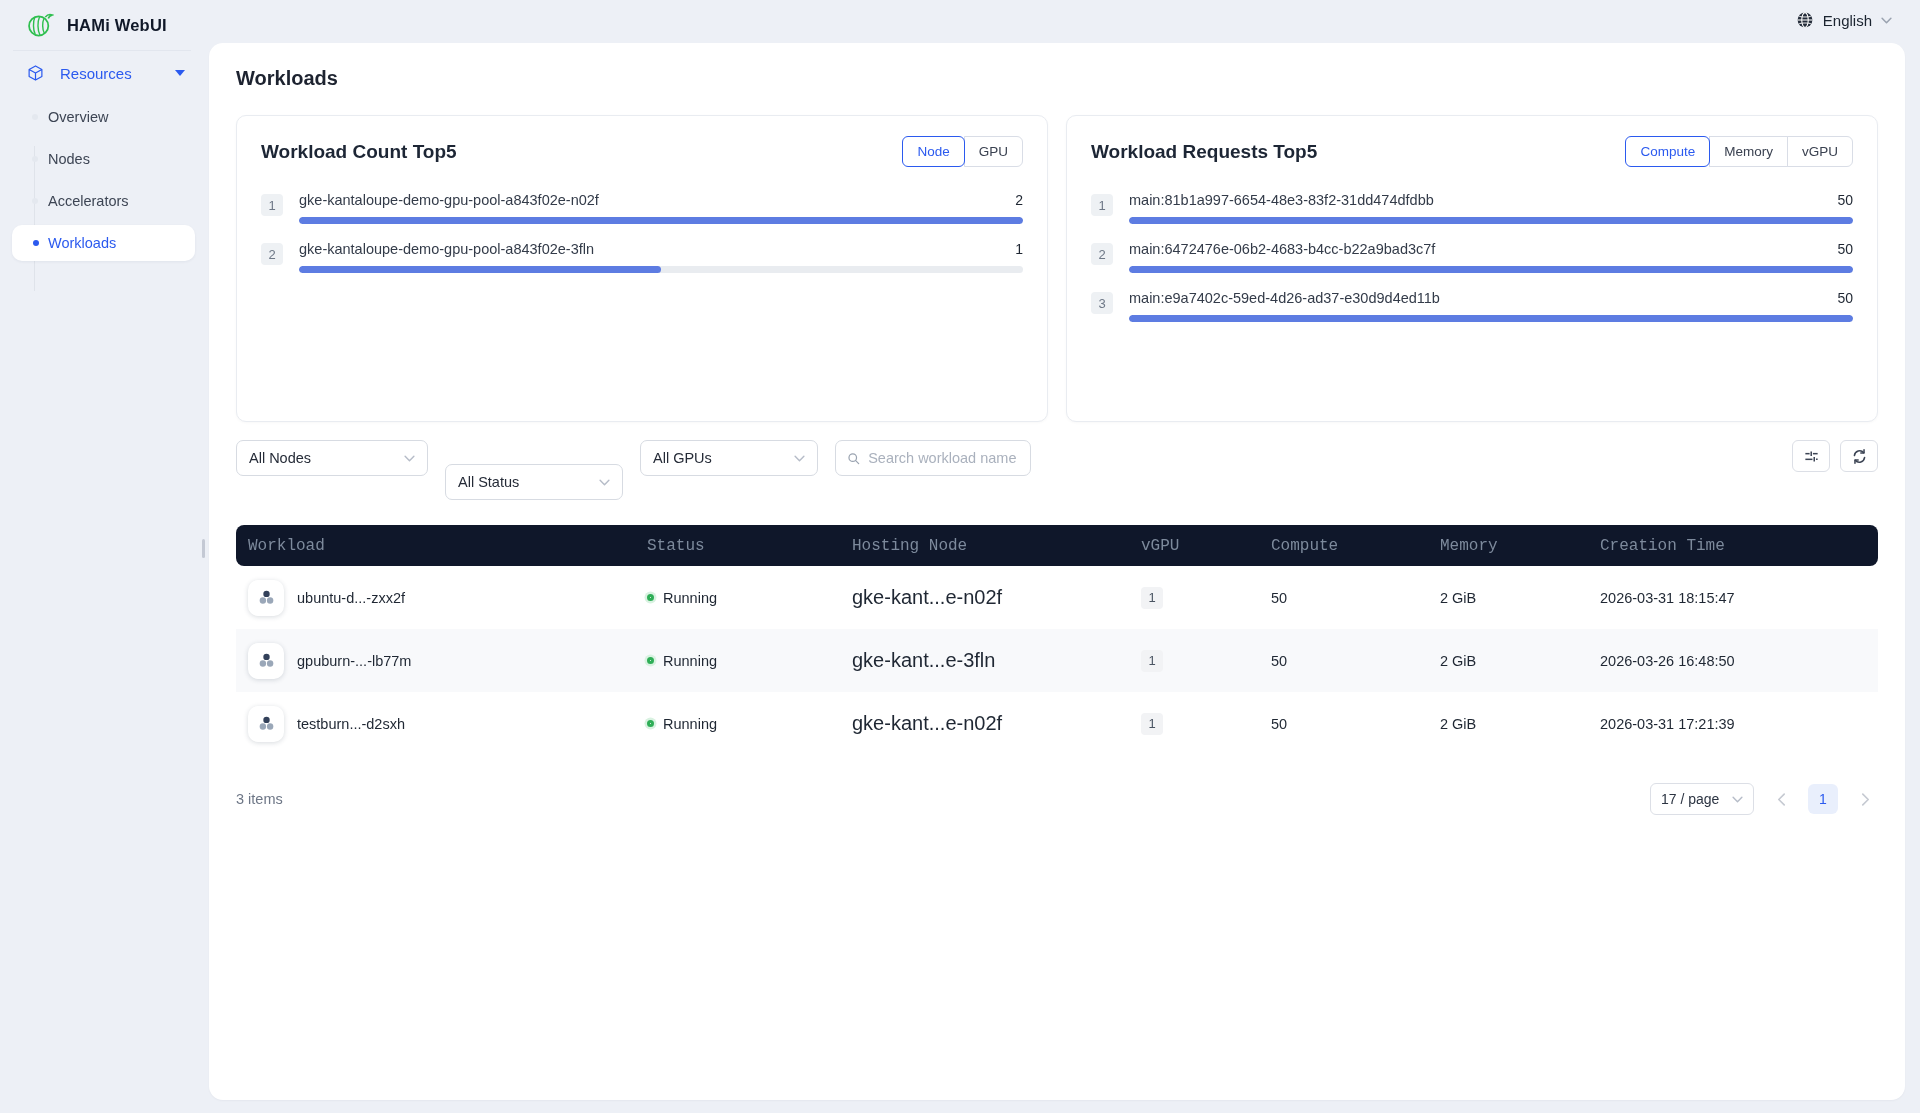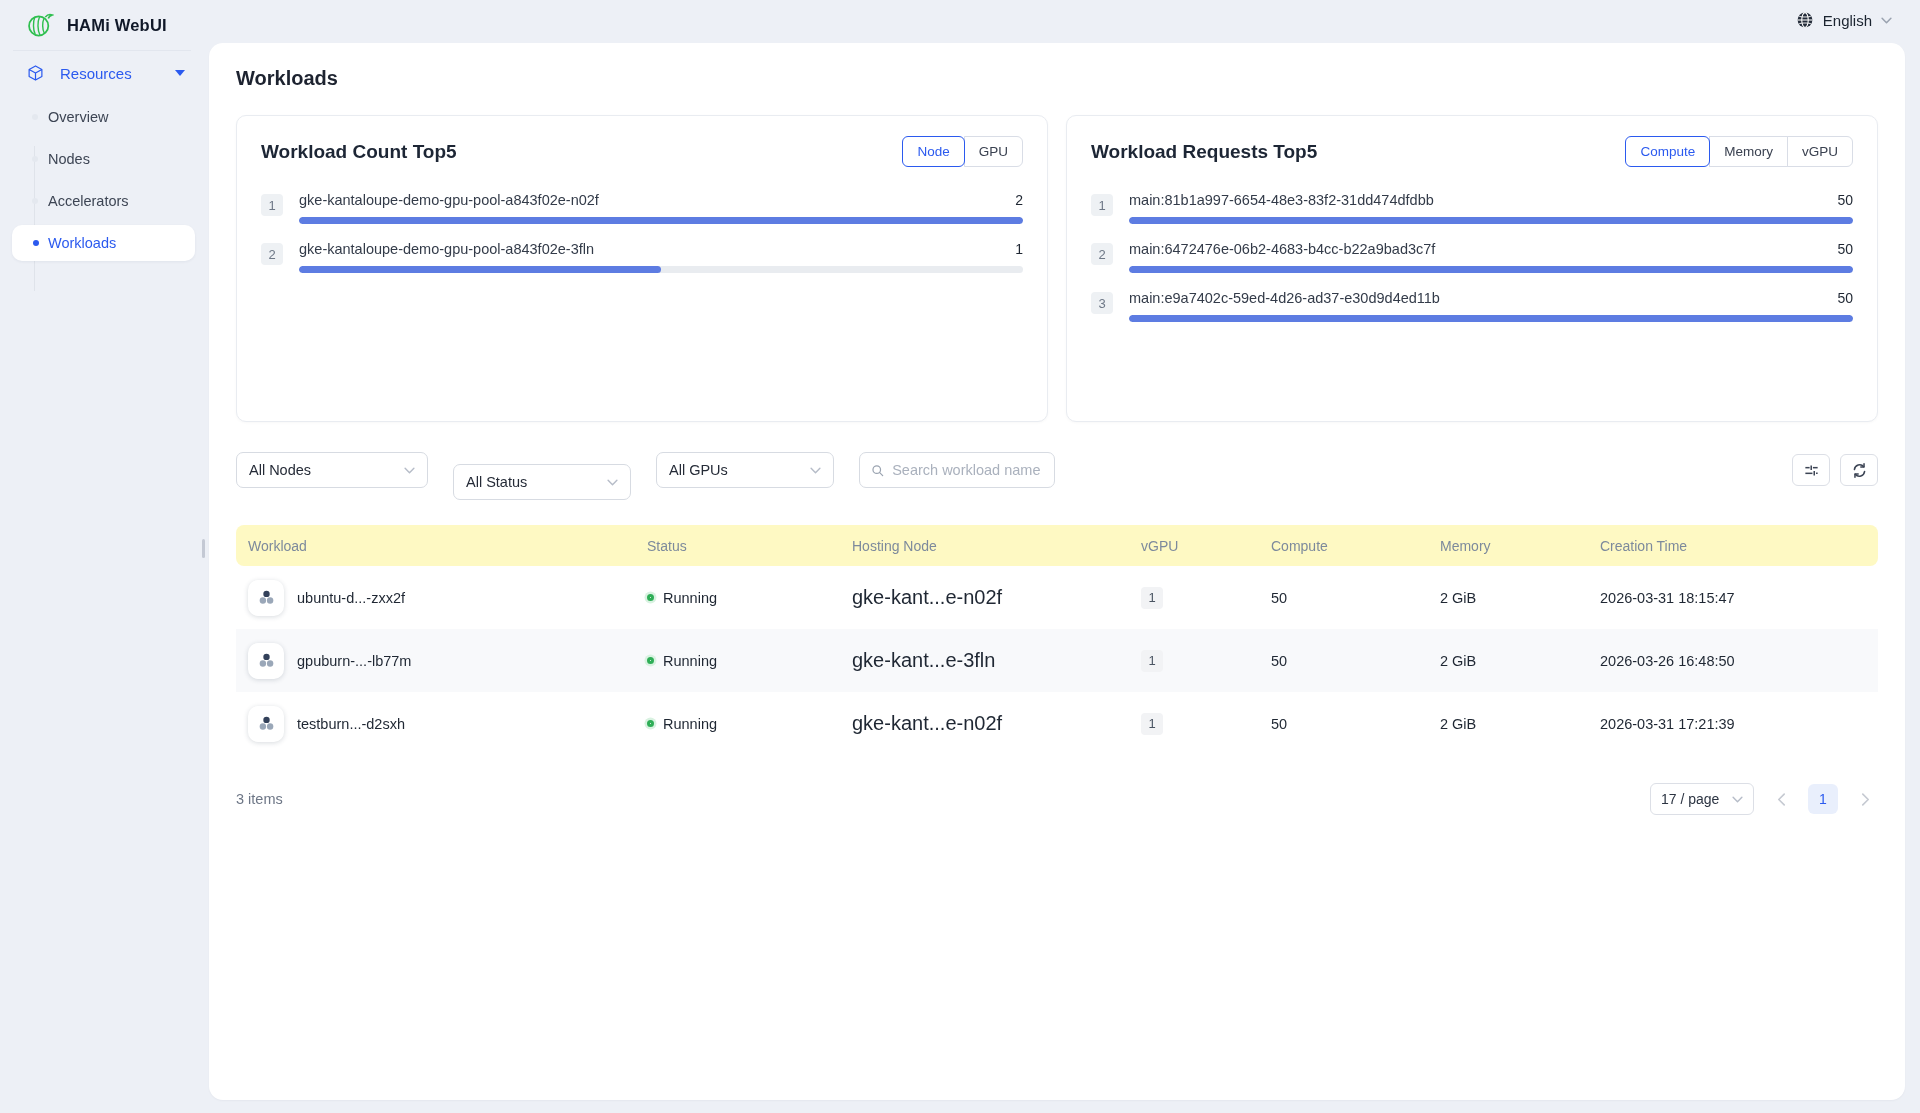--- a/index.html
+++ b/index.html
@@ -49,34 +49,34 @@
   .t5-item { display:flex; margin-bottom:17px; }
   .t5-badge { width:22px; height:22px; margin-top:2px; border-radius:4px; background:#eef1f4; color:#6e7887; font-size:13px; display:flex; align-items:center; justify-content:center; flex:none; }
   .t5-body { flex:1; margin-left:16px; }
   .t5-line { display:flex; justify-content:space-between; align-items:baseline; }
   .t5-name { font-size:14.5px; color:#333b49; }
   .t5-value { font-size:14px; color:#1f2733; }
   .t5-track { margin-top:9px; height:7px; border-radius:4px; background:#e9ecf0; overflow:hidden; }
   .t5-fill { height:100%; border-radius:4px; background:#5d7ce2; }
 
   
-  .filters-row { margin-top:18px; display:flex; align-items:center; gap:25px; }
+  .filters-row { margin-top:18px; display:flex; gap:17px; }
   .select-box { height:36px; border:1px solid #d7dbe2; border-radius:7px; background:#fff; display:flex; align-items:center; justify-content:space-between; padding:0 12px; cursor:pointer; }
   .select-box .sel-label { font-size:14.5px; color:#252b37; }
   .w-nodes { width:192px; } .w-status { width:178px;margin-top:24px; } .w-gpus { width:178px; }
   .search-box { width:196px; height:36px; border:1px solid #d7dbe2; border-radius:7px; background:#fff; display:flex; align-items:center; padding:0 11px; gap:8px; }
   .search-box input { border:none; outline:none; width:100%; font-size:14.5px; color:#252b37; font-family:inherit; background:transparent; }
   .search-box input::placeholder { color:#aab1bd; }
   .icon-btns { margin-left:auto; display:flex; gap:10px; }
   .icon-btn { width:38px; height:32px; border:1px solid #dcdfe6; border-radius:6px; background:#fff; display:flex; align-items:center; justify-content:center; cursor:pointer; }
 
   
   .wtable { margin-top:25px; }
   .thead, .trow { display:grid; grid-template-columns:399px 205px 289px 130px 169px 160px 1fr; align-items:center; }
-  .thead { height:41px; background:#fef9c3; border-radius:8px; color:#7d8a9c; font-size:14px; }
+  .thead { height:41px; background:#0f172a; border-radius:8px; color:#7d8a9c; font-size:16px;font-family:Liberation Mono, monospace; }
   .thead > div, .trow > div { padding-left:12px; }
   .trow { height:63px; font-size:14.5px; color:#1f2733; }
   .trow.alt { background:#f8f9fb; }
   .cell-workload { display:flex; align-items:center; gap:13px; }
   .pod-icon { width:36px; height:36px; border-radius:10px; background:#fff; box-shadow:0 1px 5px rgba(40,55,80,.18); display:flex; align-items:center; justify-content:center; flex:none; }
   .cell-status { display:flex; align-items:center; gap:9px; }
   .status-ring { width:7px; height:7px; border-radius:50%; background:#fff; border:3.5px solid #2fae57; box-shadow:0 0 0 2.5px #d9f2e1; flex:none; }
   .vgpu-tag { display:inline-flex; min-width:22px; height:22px; padding:0 6px; border-radius:4px; background:#f2f3f5; color:#4b5563; font-size:13px; align-items:center; justify-content:center; }
   .cell-node { font-size:20px; }
 

